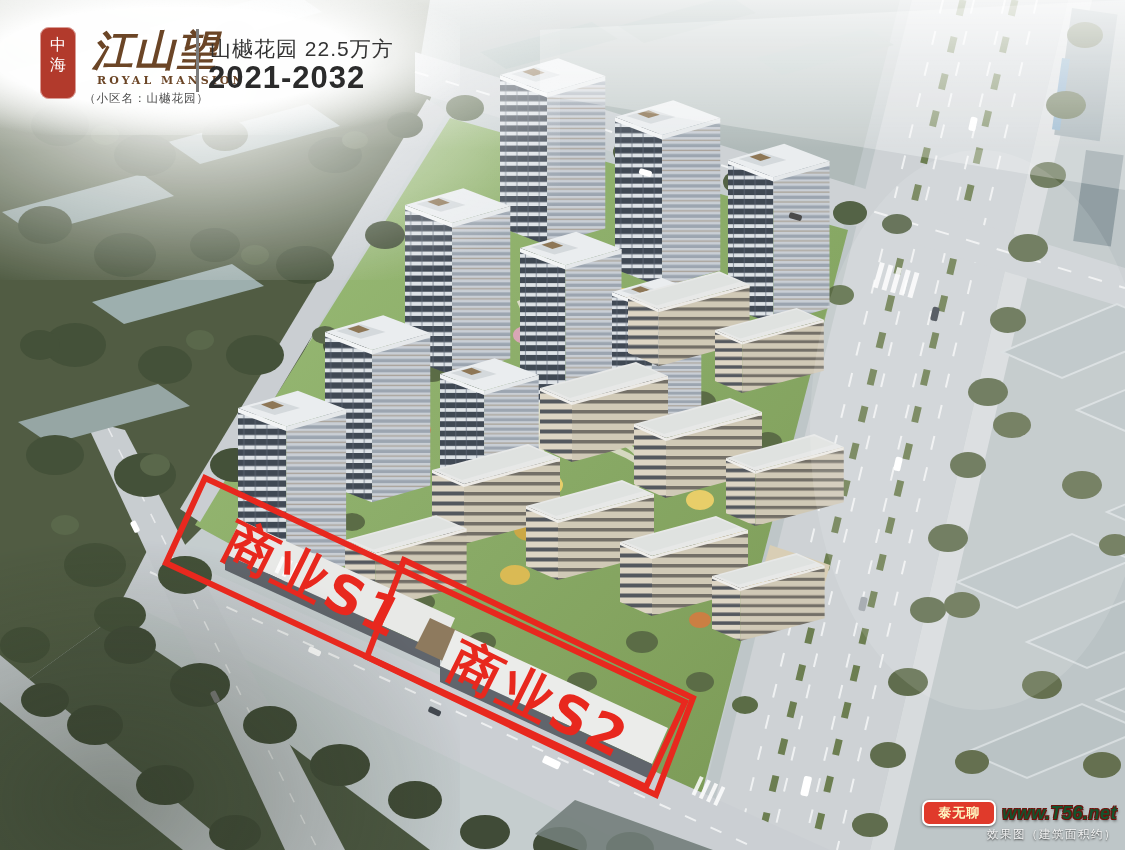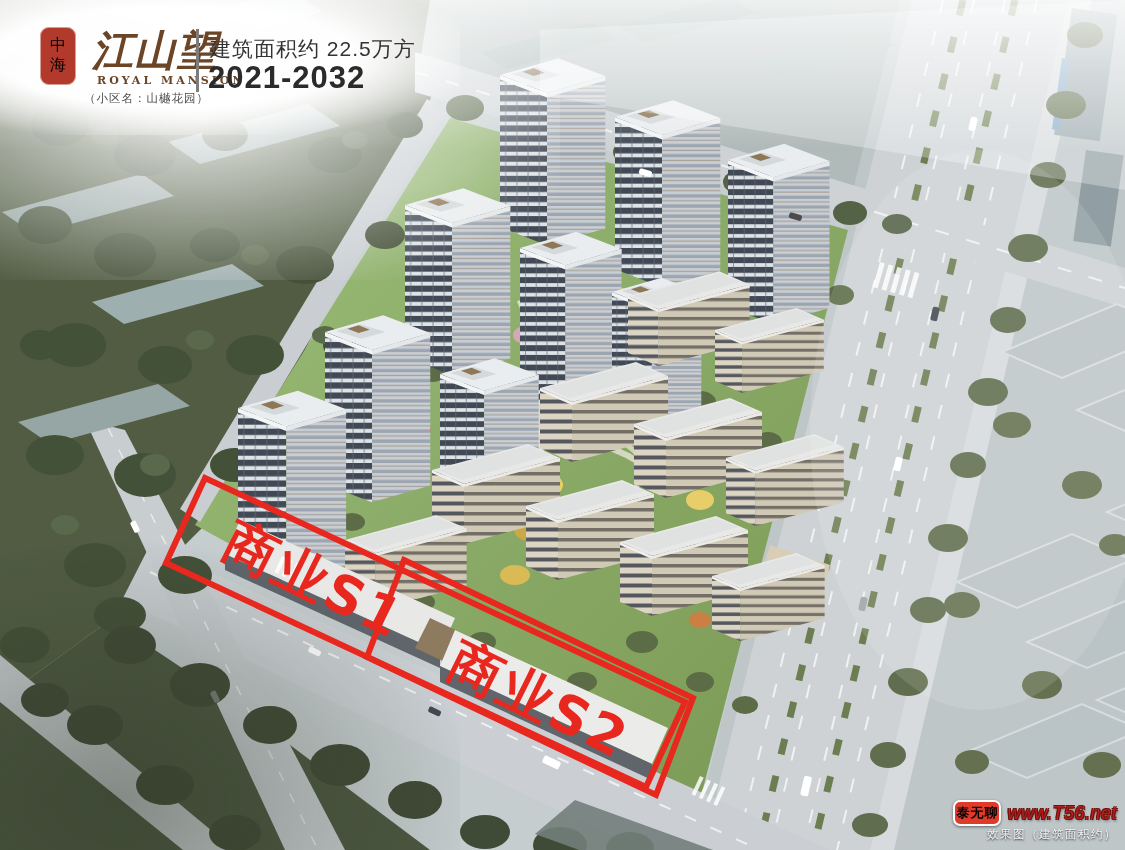--- a/index.html
+++ b/index.html
@@ -3,44 +3,44 @@
 <meta charset="utf-8">
 <style>
   html,body{margin:0;padding:0;background:#222;}
   #stage{position:relative;width:1125px;height:850px;overflow:hidden;
          font-family:"Liberation Sans","DejaVu Sans",sans-serif;background:#c3cbcd;}
   #scene{position:absolute;left:0;top:0;}
 
   
   .hdr{position:absolute;left:0;top:0;width:460px;height:135px;
        background:radial-gradient(ellipse at 38% 42%, rgba(255,255,255,.96) 45%, rgba(255,255,255,0) 78%);}
-  .seal{position:absolute;left:40px;top:27px;width:36px;height:58px;background:#b23a2c;
-        border-radius:9px;color:#000000;text-align:center;box-shadow:0 0 0 1px rgba(255,255,255,.5) inset;}
+  .seal{position:absolute;left:40px;top:27px;width:36px;height:72px;background:#b23a2c;
+        border-radius:9px;color:#ffffff;text-align:center;box-shadow:0 0 0 1px rgba(255,255,255,.5) inset;}
   .seal span{display:inline-block;width:1.05em;font-size:16px;line-height:20px;margin-top:8px;word-break:break-all;}
   .brand{position:absolute;left:92px;top:24px;font-family:"DejaVu Serif","Liberation Serif",serif;
          font-size:41px;font-weight:bold;font-style:italic;color:#6b4526;letter-spacing:1px;transform:scaleY(1.02);}
   .brand-en{position:absolute;left:97px;top:74px;font-family:"DejaVu Serif",serif;font-size:11px;
             letter-spacing:3px;color:#6b4526;font-weight:bold;}
   .note{position:absolute;left:84px;top:91px;font-size:11.5px;color:#4a4a4a;letter-spacing:1px;font-family:Liberation Mono, monospace;}
   .divider{position:absolute;left:196px;top:29px;width:3px;height:63px;background:#7d7d7d;}
   .area{position:absolute;left:210px;top:35px;font-size:21px;color:#333;letter-spacing:1px;}
   .years{position:absolute;left:208px;top:60px;font-size:31px;color:#2b2b2b;font-weight:600;letter-spacing:1px;}
 
   
   .anno{position:absolute;color:#e8281e;font-size:53px;font-weight:800;letter-spacing:3px;
         transform-origin:left top;white-space:nowrap;font-family:"DejaVu Sans",sans-serif;}
   .anno.s1{left:243px;top:506px;transform:rotate(26.5deg);}
   .anno.s2{left:468px;top:626px;transform:rotate(26.5deg);}
 
   
   .wm{position:absolute;right:8px;bottom:8px;text-align:right;}
   .wm-row{display:flex;align-items:center;gap:6px;justify-content:flex-end;}
-  .wm-badge{background:#e03a2b;color:#000000;font-size:13px;font-weight:bold;padding:2px 1px;
+  .wm-badge{background:#e03a2b;color:#fef9c3;font-size:13px;font-weight:bold;padding:2px 14px;
             border-radius:7px;border:2px solid #fff;letter-spacing:1px;box-shadow:0 1px 3px rgba(0,0,0,.5);}
-  .wm-site{color:#b91c1c;font-style:italic;font-weight:normal;font-size:18px;letter-spacing:.5px;
+  .wm-site{color:#14532d;font-style:italic;font-weight:bold;font-size:18px;letter-spacing:.5px;
            text-shadow:1px 1px 0 #6e120c,-1px -1px 0 #6e120c,1px -1px 0 #6e120c,-1px 1px 0 #6e120c,1px 2px 3px rgba(0,0,0,.6);}
   .wm-sub{color:rgba(255,255,255,.92);font-size:11.5px;letter-spacing:1.5px;margin-top:1px;
           text-shadow:0 1px 2px rgba(0,0,0,.8);}
 </style>
 </head>
 <body>
 
 <div id="stage">
 
 <svg id="scene" width="1125" height="850" viewBox="0 0 1125 850" xmlns="http://www.w3.org/2000/svg">
@@ -391,21 +391,21 @@
 <div class="anno s2">商业S2</div>
 
 <div class="hdr">
   <div class="seal">
     <span>中海</span>
   </div>
   <div class="brand">江山望</div>
   <div class="brand-en">ROYAL MANSION</div>
   <div class="note">（小区名：山樾花园）</div>
   <div class="divider"></div>
-  <div class="area">建筑面积约 22.5万方</div>
+  <div class="area">山樾花园 22.5万方</div>
   <div class="years">2021-2032</div>
 </div>
 
 <div class="wm">
   <div class="wm-row">
     <span class="wm-badge">泰无聊</span>
     <span class="wm-site">www.T56.net</span>
   </div>
   <div class="wm-sub">效果图（建筑面积约）</div>
 </div>

